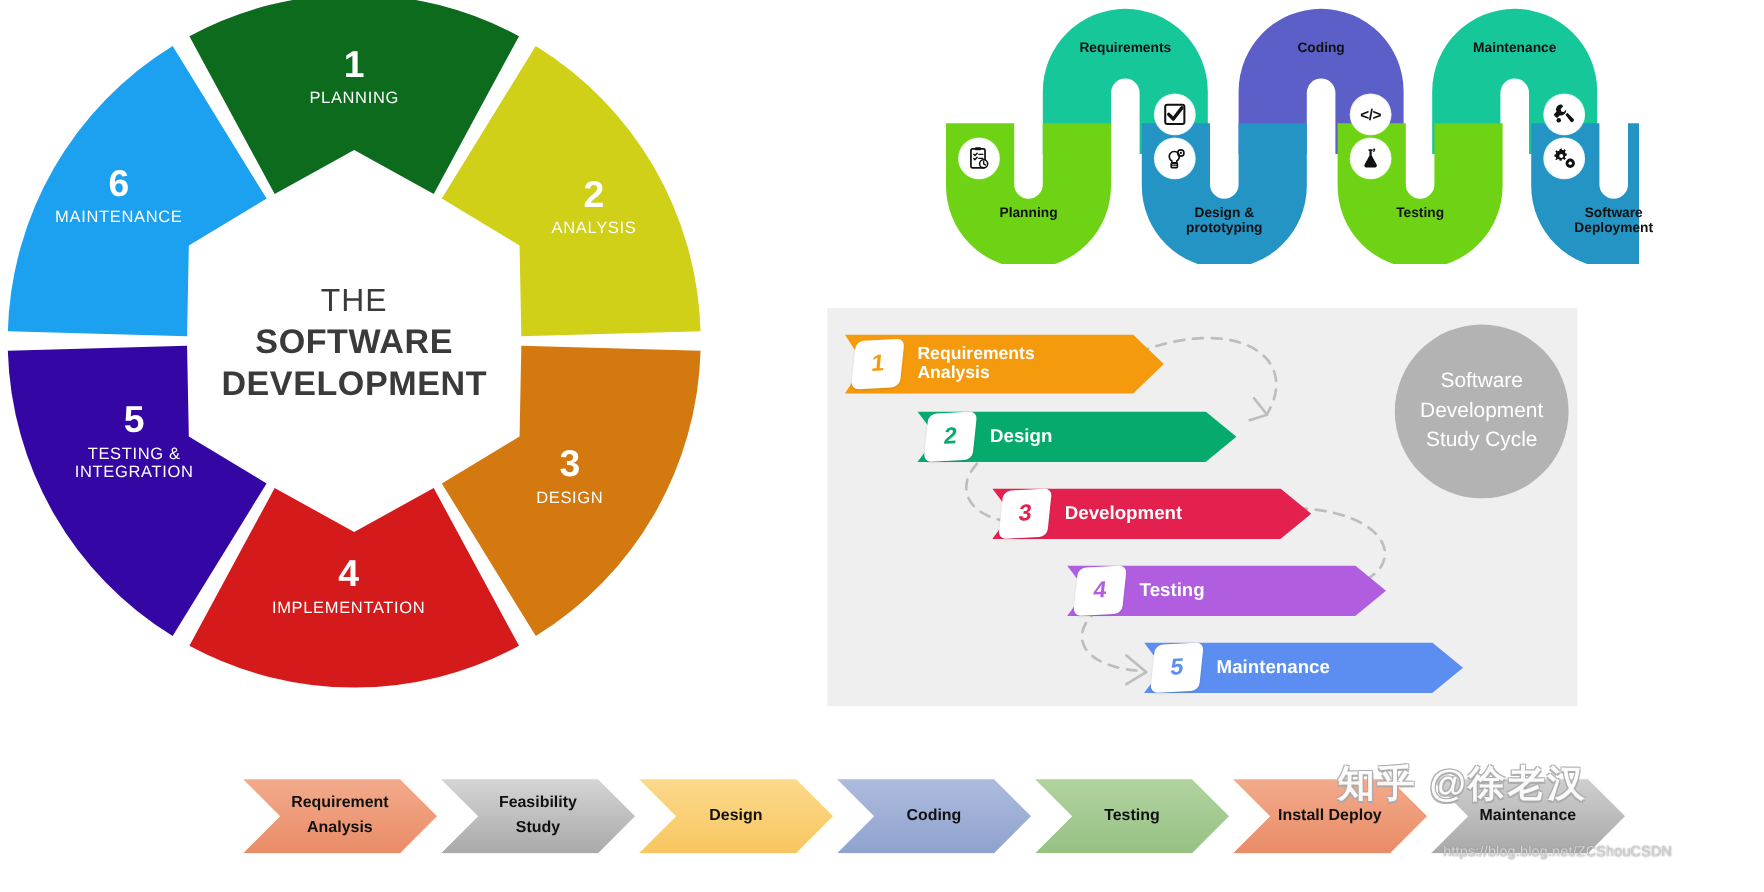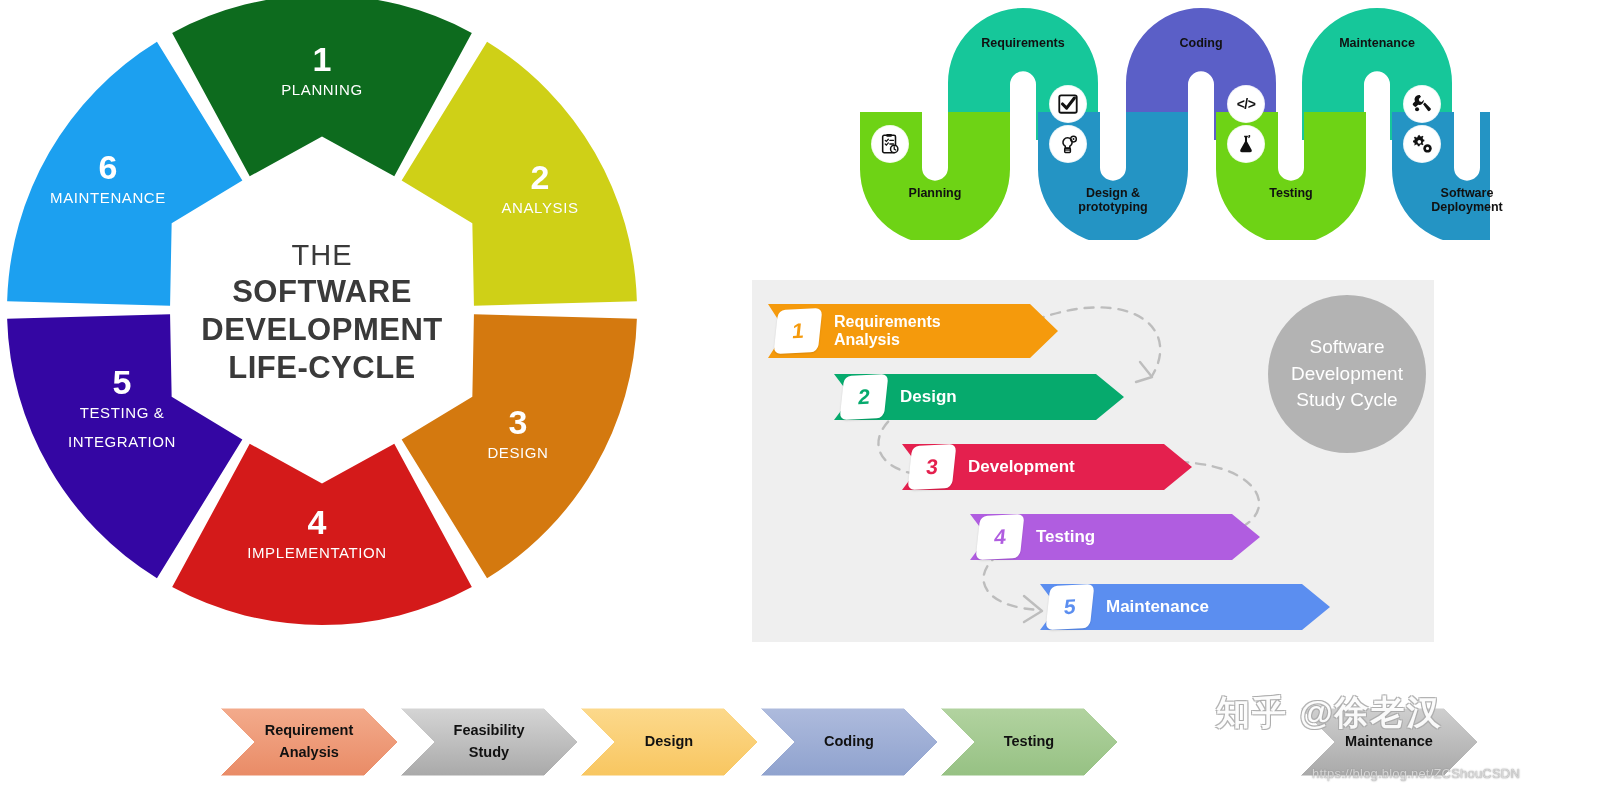--- a/index.html
+++ b/index.html
@@ -92,21 +92,20 @@
           <path d="M 170.05926251386614 305.7559109140176 L 7.122813762288388 301.204683802076 A 315 315 0 0 1 156.9444396194252 41.706015744939975 L 242.35414229254803 180.53750601025675 L 171.65798990302147 223.2 Z" fill="#1ca0f0"></path>
           <path d="M 156.9444396194252 41.706015744939975 L 75.18275992143501 167.49999999999997 L 242.35414229254803 180.53750601025675" fill="none"></path>
         </g>
       <circle cx="322" cy="310" r="147" fill="#ffffff"></circle>
     </svg>
 
     <div class="wheel-center-text">
       <span class="wc-line1">THE</span>
       <span class="wc-line2">SOFTWARE</span>
       <span class="wc-line3">DEVELOPMENT</span>
-      <span class="wc-line4">LIFE-CYCLE</span>
     </div>
 
     <div class="seg-label" style="left:262px;top:42px;width:120px;">
       <span class="seg-num">1</span>
       <span class="seg-cap">PLANNING</span>
     </div>
     <div class="seg-label" style="left:480px;top:160px;width:120px;">
       <span class="seg-num">2</span>
       <span class="seg-cap">ANALYSIS</span>
     </div>
@@ -114,21 +113,21 @@
       <span class="seg-num">3</span>
       <span class="seg-cap">DESIGN</span>
     </div>
     <div class="seg-label" style="left:234px;top:505px;width:166px;">
       <span class="seg-num">4</span>
       <span class="seg-cap">IMPLEMENTATION</span>
     </div>
     <div class="seg-label" style="left:56px;top:365px;width:132px;">
       <span class="seg-num">5</span>
       <span class="seg-cap">TESTING &amp;</span>
-      <span class="seg-cap" style="margin-top:12px;">INTEGRATION</span>
+      <span class="seg-cap" style="margin-top:0;">INTEGRATION</span>
     </div>
     <div class="seg-label" style="left:40px;top:150px;width:136px;">
       <span class="seg-num">6</span>
       <span class="seg-cap">MAINTENANCE</span>
     </div>
   </div>
 
   <div id="ushapes">
     <svg width="640" height="240" viewBox="0 0 640 240">
       <g id="u-top">
@@ -418,20 +417,34 @@
               <stop offset="0%" stop-color="#b2d3a0"></stop>
               <stop offset="100%" stop-color="#96c183"></stop>
             </linearGradient>
           </defs>
           <path d="M 0 0 L 144 0 L 178 34 L 144 68 L 0 68 L 34 34 Z" fill="url(#grad4)" stroke="#ffffff" stroke-width="1"></path>
         </svg>
         <div class="lbl">
           <div>Testing</div>
         </div>
       </div>
+      <div class="sc" style="left: 900px; width: 178px;">
+        <svg width="178" height="68" viewBox="0 0 178 68" style="position: absolute; left: 0px; top: 0px;">
+          <defs>
+            <linearGradient id="grad5" x1="0" y1="0" x2="0" y2="1">
+              <stop offset="0%" stop-color="#f3ab8c"></stop>
+              <stop offset="100%" stop-color="#e98b66"></stop>
+            </linearGradient>
+          </defs>
+          <path d="M 0 0 L 144 0 L 178 34 L 144 68 L 0 68 L 34 34 Z" fill="url(#grad5)" stroke="#ffffff" stroke-width="1"></path>
+        </svg>
+        <div class="lbl">
+          <div>Install Deploy</div>
+        </div>
+      </div>
       <div class="sc" style="left: 1080px; width: 178px;">
         <svg width="178" height="68" viewBox="0 0 178 68" style="position: absolute; left: 0px; top: 0px;">
           <defs>
             <linearGradient id="grad6" x1="0" y1="0" x2="0" y2="1">
               <stop offset="0%" stop-color="#cfcfcf"></stop>
               <stop offset="100%" stop-color="#a9a9a9"></stop>
             </linearGradient>
           </defs>
           <path d="M 0 0 L 144 0 L 178 34 L 144 68 L 0 68 L 34 34 Z" fill="url(#grad6)" stroke="#ffffff" stroke-width="1"></path>
         </svg>

